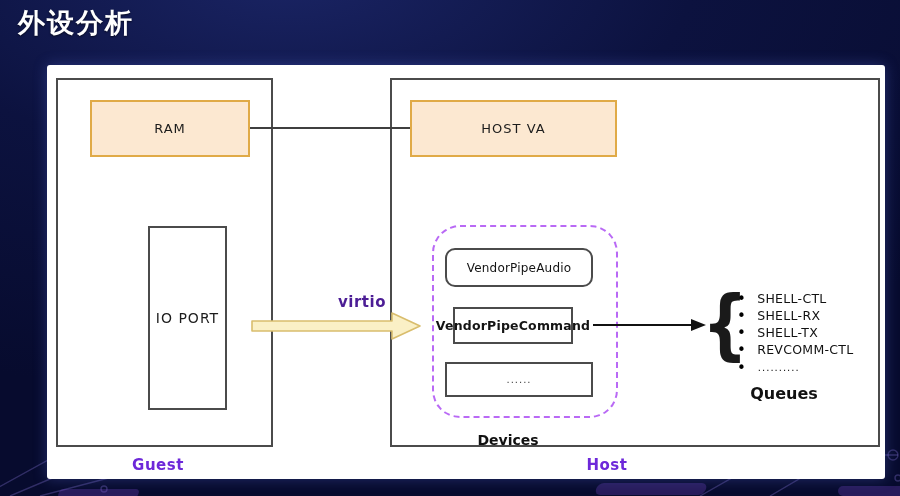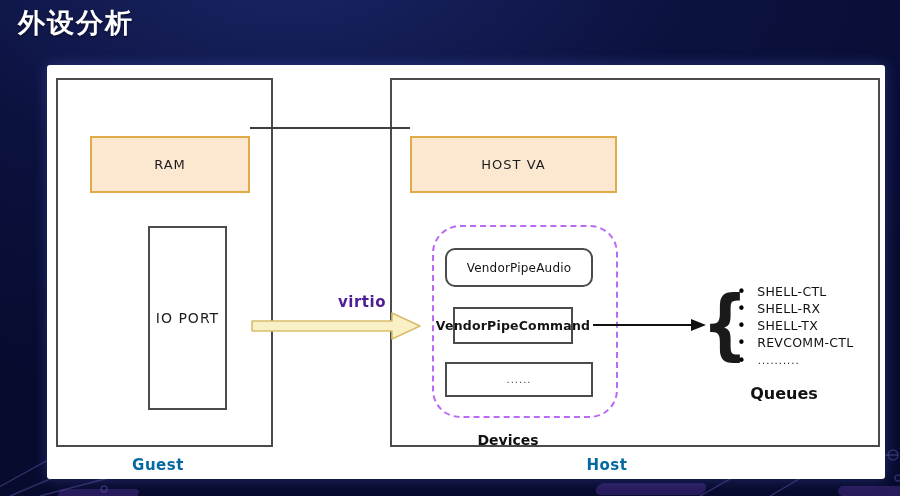--- a/index.html
+++ b/index.html
@@ -23,21 +23,21 @@
     position:absolute; left:47px; top:65px; width:838px; height:414px; z-index:1;
     background:#ffffff; border-radius:3px;
     box-shadow:0 0 14px rgba(90,110,220,.35);
   }
   .gbox { position:absolute; border:2px solid #4b4b4b; background:transparent; }
   .guest-box  { left:9px;   top:13px; width:217px; height:369px; }
   .host-box   { left:343px; top:13px; width:490px; height:369px; }
   .accent-box {
     position:absolute; display:flex; align-items:center; justify-content:center;
     background:#fce8d1; border:2px solid #e0aa47;
-    font-size:13px; color:#1c1c1c; letter-spacing:1px;margin-top:36px;
+    font-size:13px; color:#1c1c1c; letter-spacing:1px;
   }
   .ram-box    { left:43px;  top:35px; width:160px; height:57px; }
   .hostva-box { left:363px; top:35px; width:207px; height:57px; }
   .mem-connector { position:absolute; left:203px; top:62px; width:160px; height:2px; background:#3f3f3f; }
   .ioport-box {
     position:absolute; left:101px; top:161px; width:79px; height:184px;
     border:2px solid #4b4b4b; background:#fff;
     display:flex; align-items:center; justify-content:center;
     font-size:14px; color:#1c1c1c; letter-spacing:1px; font-weight:500;
   }
@@ -61,34 +61,34 @@
   .devices-label {
     position:absolute; left:411px; top:367px; width:100px; text-align:center;
     font-size:14px; font-weight:bold; color:#111;
   }
   .cmd-arrow { position:absolute; left:546px; top:252px; }
   .brace {
     position:absolute; left:652px; top:211px; width:40px; height:95px;
     font-size:76px; line-height:95px; color:#1a1a1a; font-weight:bold;
     transform:scaleX(0.85);
   }
-  .queue-list { position:absolute; left:690px; top:218px; list-style:none; }
+  .queue-list { position:absolute; left:690px; top:225px; list-style:none; }
   .queue-list li {
     display:flex; align-items:center; height:17px;
     font-size:12.5px; color:#111; letter-spacing:0.3px; white-space:nowrap;
   }
   .queue-list li::before { content:"•"; font-size:15px; margin-right:11px; color:#000; }
   .queue-list li.dots { font-size:10px; letter-spacing:1px; height:19px; }
   .queues-label {
     position:absolute; left:687px; top:319px; width:100px; text-align:center;
     font-size:16px; font-weight:bold; color:#111;
   }
   .zone-label {
     position:absolute; top:391px; width:100px; text-align:center;
-    font-size:15px; font-weight:bold; color:#0369a1; letter-spacing:0.5px;
+    font-size:15px; font-weight:bold; color:#6d28d9; letter-spacing:0.5px;
   }
   .guest-label { left:61px; }
   .host-label  { left:510px; }
 </style>
 </head>
 <body>
 
 <div class="stage">
 
   <svg class="deco" viewBox="0 0 900 496">

